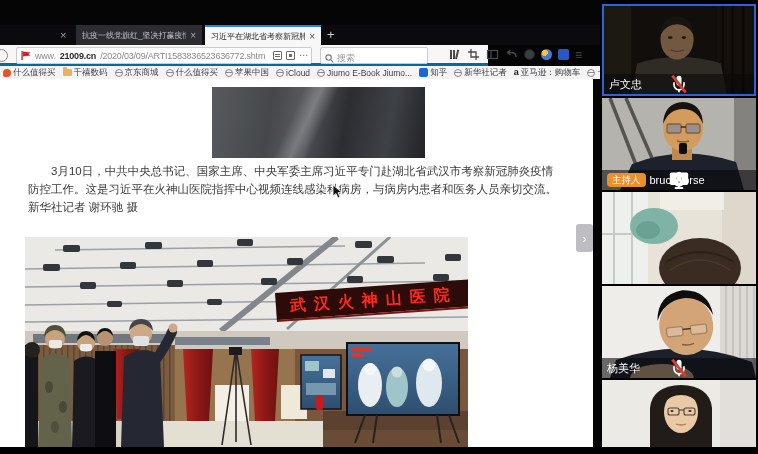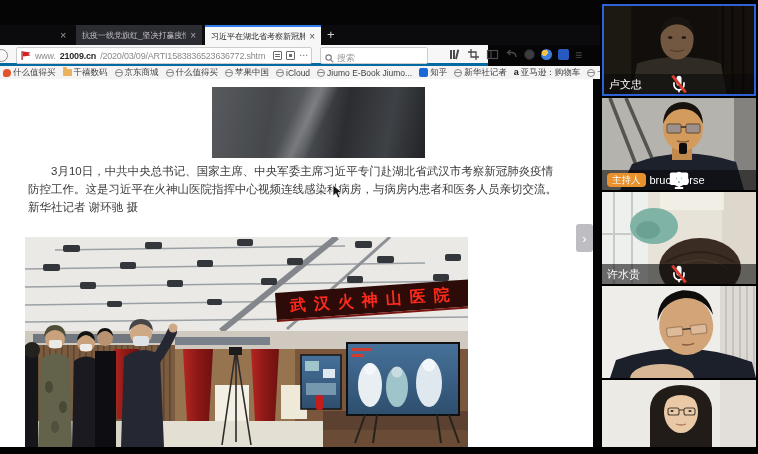--- a/index.html
+++ b/index.html
@@ -401,47 +401,47 @@
         <path d="M12,0 V92 M30,0 V92 M0,42 H46" stroke="#c8cac6" stroke-width="2" fill="none"></path>
         <rect x="120" width="34" height="92" fill="#ded8cc"></rect>
         <rect x="58" y="0" width="64" height="18" fill="#f5f3ea" opacity="0.7"></rect>
         <ellipse cx="52" cy="34" rx="24" ry="18" fill="#7fb3a5"></ellipse>
         <ellipse cx="46" cy="38" rx="12" ry="9" fill="#6ba193"></ellipse>
         <path d="M60,92 Q97,68 136,92 Z" fill="#c9a284"></path>
         <ellipse cx="98" cy="76" rx="41" ry="30" fill="#3a2c22"></ellipse>
         <path d="M64,70 Q98,50 132,70" stroke="#2c2119" stroke-width="2" fill="none"></path>
         <path d="M68,78 Q98,58 128,78" stroke="#4a382a" stroke-width="1.5" fill="none"></path>
       </svg>
-      <div class="namebar">
-        <svg width="12" height="12" viewBox="0 0 12 12">
-          <rect x="4.5" y="1" width="3" height="6" rx="1.5" fill="#fff"></rect>
-          <path d="M3 5 v1.5 a3 3 0 0 0 6 0 V5" stroke="#fff" fill="none" stroke-width="1"></path>
-          <line x1="6" y1="9.5" x2="6" y2="11" stroke="#fff" stroke-width="1"></line>
-          <line x1="2" y1="1" x2="10" y2="11" stroke="#e03a2f" stroke-width="1.7"></line>
-        </svg>
-        <span>许水贵</span>
-      </div>
     </div>
 
     <div class="tile" style="top:286px">
       <svg viewBox="0 0 154 92" preserveAspectRatio="none">
         <rect width="154" height="92" fill="#efedea"></rect>
         <rect x="118" width="36" height="92" fill="#dcd9d4"></rect>
         <path d="M124,0 V92 M131,0 V92 M138,0 V92 M145,0 V92 M152,0 V92" stroke="#c6c3be" stroke-width="2"></path>
         <path d="M8,92 L14,74 Q80,50 150,76 L154,92 Z" fill="#1b202b"></path>
         <ellipse cx="60" cy="92" rx="32" ry="14" fill="#d7b794"></ellipse>
         <g transform="rotate(-6 84 38)">
           <ellipse cx="84" cy="40" rx="27" ry="29" fill="#d2a478"></ellipse>
           <path d="M56,32 Q58,6 84,4 Q110,6 112,32 Q104,13 84,12 Q64,13 56,32 Z" fill="#0f0d0c"></path>
           <rect x="64" y="40" width="16" height="9" rx="2" fill="#fff" opacity="0.25" stroke="#2a241e" stroke-width="1.3"></rect>
           <rect x="88" y="40" width="16" height="9" rx="2" fill="#fff" opacity="0.25" stroke="#2a241e" stroke-width="1.3"></rect>
           <line x1="80" y1="43" x2="88" y2="43" stroke="#2a241e" stroke-width="1.2"></line>
           <path d="M78,58 Q84,60 90,58" stroke="#8a5c3c" stroke-width="1.4" fill="none"></path>
         </g>
       </svg>
+      <div class="namebar">
+        <svg width="12" height="12" viewBox="0 0 12 12">
+          <rect x="4.5" y="1" width="3" height="6" rx="1.5" fill="#fff"></rect>
+          <path d="M3 5 v1.5 a3 3 0 0 0 6 0 V5" stroke="#fff" fill="none" stroke-width="1"></path>
+          <line x1="6" y1="9.5" x2="6" y2="11" stroke="#fff" stroke-width="1"></line>
+          <line x1="2" y1="1" x2="10" y2="11" stroke="#e03a2f" stroke-width="1.7"></line>
+        </svg>
+        <span>杨美华</span>
+      </div>
     </div>
 
     <div class="tile" style="top:380px;height:67px">
       <svg viewBox="0 0 154 67" preserveAspectRatio="none">
         <rect width="154" height="67" fill="#eceae5"></rect>
         <rect x="118" width="36" height="67" fill="#e2dfda"></rect>
         <path d="M48,67 L48,28 Q50,6 79,5 Q108,6 110,28 L110,67 Z" fill="#221c19"></path>
         <ellipse cx="79" cy="32" rx="17" ry="21" fill="#eac9a6"></ellipse>
         <path d="M61,24 Q62,10 79,9 Q96,10 97,24 Q90,15 79,15 Q68,15 61,24 Z" fill="#221c19"></path>
         <rect x="66" y="28" width="11" height="7" rx="2" fill="none" stroke="#4a3f34" stroke-width="1.1"></rect>

